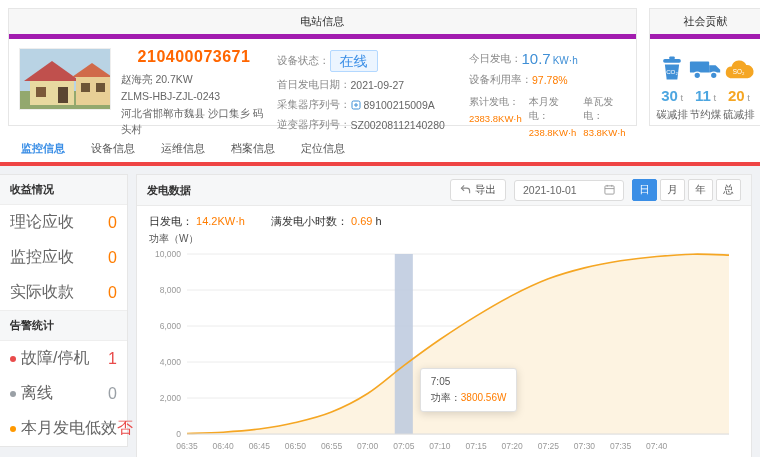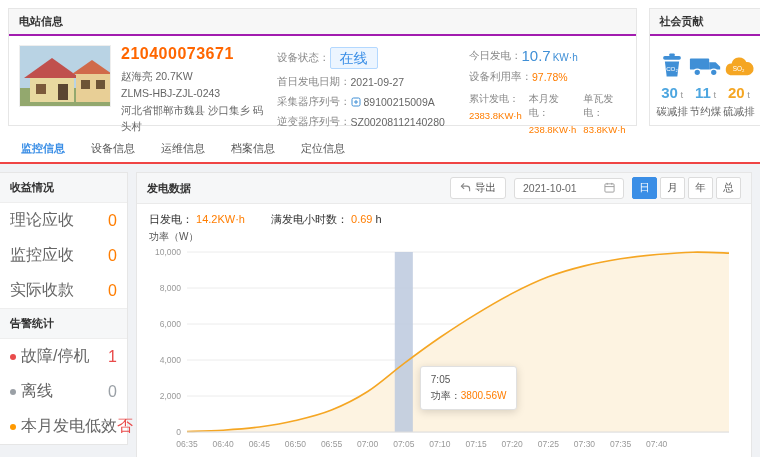--- a/index.html
+++ b/index.html
@@ -3,28 +3,28 @@
 <meta charset="utf-8">
 <style>
   * { box-sizing: border-box; margin: 0; padding: 0; }
   body { background:#fff; font-family:"Liberation Sans","DejaVu Sans",sans-serif; }
   .page { width:760px; height:457px; background:#fff; overflow:hidden; display:flex; flex-direction:column; }
 
   
   .top-area { padding:8px 8px 0 8px; background:#fff; }
   .top-row { display:flex; gap:12px; }
   .panel { background:#fff; border:1px solid #e6e6e6; }
-  .panel-header { background:#f7f7f7; border-bottom:2px solid #a21caf; padding:5px 10px; font-size:11px; font-weight:bold; color:#333; }
+  .panel-header { background:#f7f7f7; border-bottom:5px solid #a21caf; padding:5px 10px; font-size:11px; font-weight:normal; color:#333;text-align:center; }
   .station-panel { flex:0 0 538px; height:118px; }
   .social-panel { flex:1; height:118px; }
   .station-body { display:flex; gap:10px; padding:9px 10px; }
   .house-thumb { width:92px; height:62px; flex:none; border:1px solid #eee; overflow:hidden; }
   .house-thumb svg { display:block; }
   .col-basic { width:146px; flex:none; }
-  .station-id { color:#ff6600; font-size:16px; font-weight:bold; letter-spacing:.5px; margin-bottom:5px; }
+  .station-id { color:#ff6600; font-size:16px; font-weight:bold; letter-spacing:.5px; margin-bottom:5px;text-align:center; }
   .muted { font-size:10.5px; color:#666; line-height:1.6; }
   .col-device { width:182px; flex:none; padding-top:2px; }
   .info-row { font-size:10.5px; color:#666; margin-bottom:6px; display:flex; align-items:center; white-space:nowrap; }
   .lbl { color:#888; }
   .val { color:#666; }
   .badge { color:#3a8ee6; background:#ecf5ff; border:1px solid #b3d8ff; border-radius:2px; font-size:14px; padding:1px 9px; line-height:1.3; }
   .mini-icon { display:inline-flex; margin-right:3px; }
   .col-gen { flex:1; padding-top:2px; }
   .today-val b { color:#3f8fd6; font-size:15px; font-weight:normal; font-style:normal; }
   .today-val i { color:#3f8fd6; font-size:10px; font-style:normal; margin-left:2px; }
@@ -34,21 +34,21 @@
   .tot-val { color:#ff7d00; font-size:9.5px; white-space:nowrap; }
 
   .social-body { display:flex; justify-content:space-around; padding:12px 6px 0; text-align:center; }
   .social-item { width:33%; }
   .social-icon { height:32px; display:flex; justify-content:center; align-items:flex-end; margin-bottom:4px; }
   .social-value { font-size:15px; font-weight:bold; }
   .social-unit { font-size:9.5px; color:#999; font-weight:normal; }
   .social-label { font-size:10.5px; color:#666; margin-top:4px; }
 
   
-  .tabs { display:flex; margin:10px -8px 0; padding-left:8px; border-bottom:2px solid #ef4444;text-align:right; }
+  .tabs { display:flex; margin:10px -8px 0; padding-left:8px; border-bottom:4px solid #ef4444;text-align:right; }
   .tab { padding:5px 13px 6px; font-size:11px; color:#555; cursor:pointer; }
   .tab.active { color:#3a8ee6; font-weight:bold; }
 
   
   .content-row { flex:1; display:flex; gap:8px; background:#f0f2f5; padding:8px 8px 0 0; align-items:flex-start; }
   .side-panel { width:128px; flex:none; background:#fff; border:1px solid #e6e6e6; border-left:none; }
   .side-header { background:#f6f7f8; font-size:11px; font-weight:bold; color:#333; padding:7px 10px; border-bottom:1px solid #eee; border-top:1px solid #eee; }
   .side-header:first-child { border-top:none; }
   .side-row { display:flex; justify-content:space-between; align-items:center; padding:7px 10px; font-size:16px; color:#666; }
   .side-row .dot { width:6px; height:6px; border-radius:50%; display:inline-block; margin-right:5px; flex:none; }

